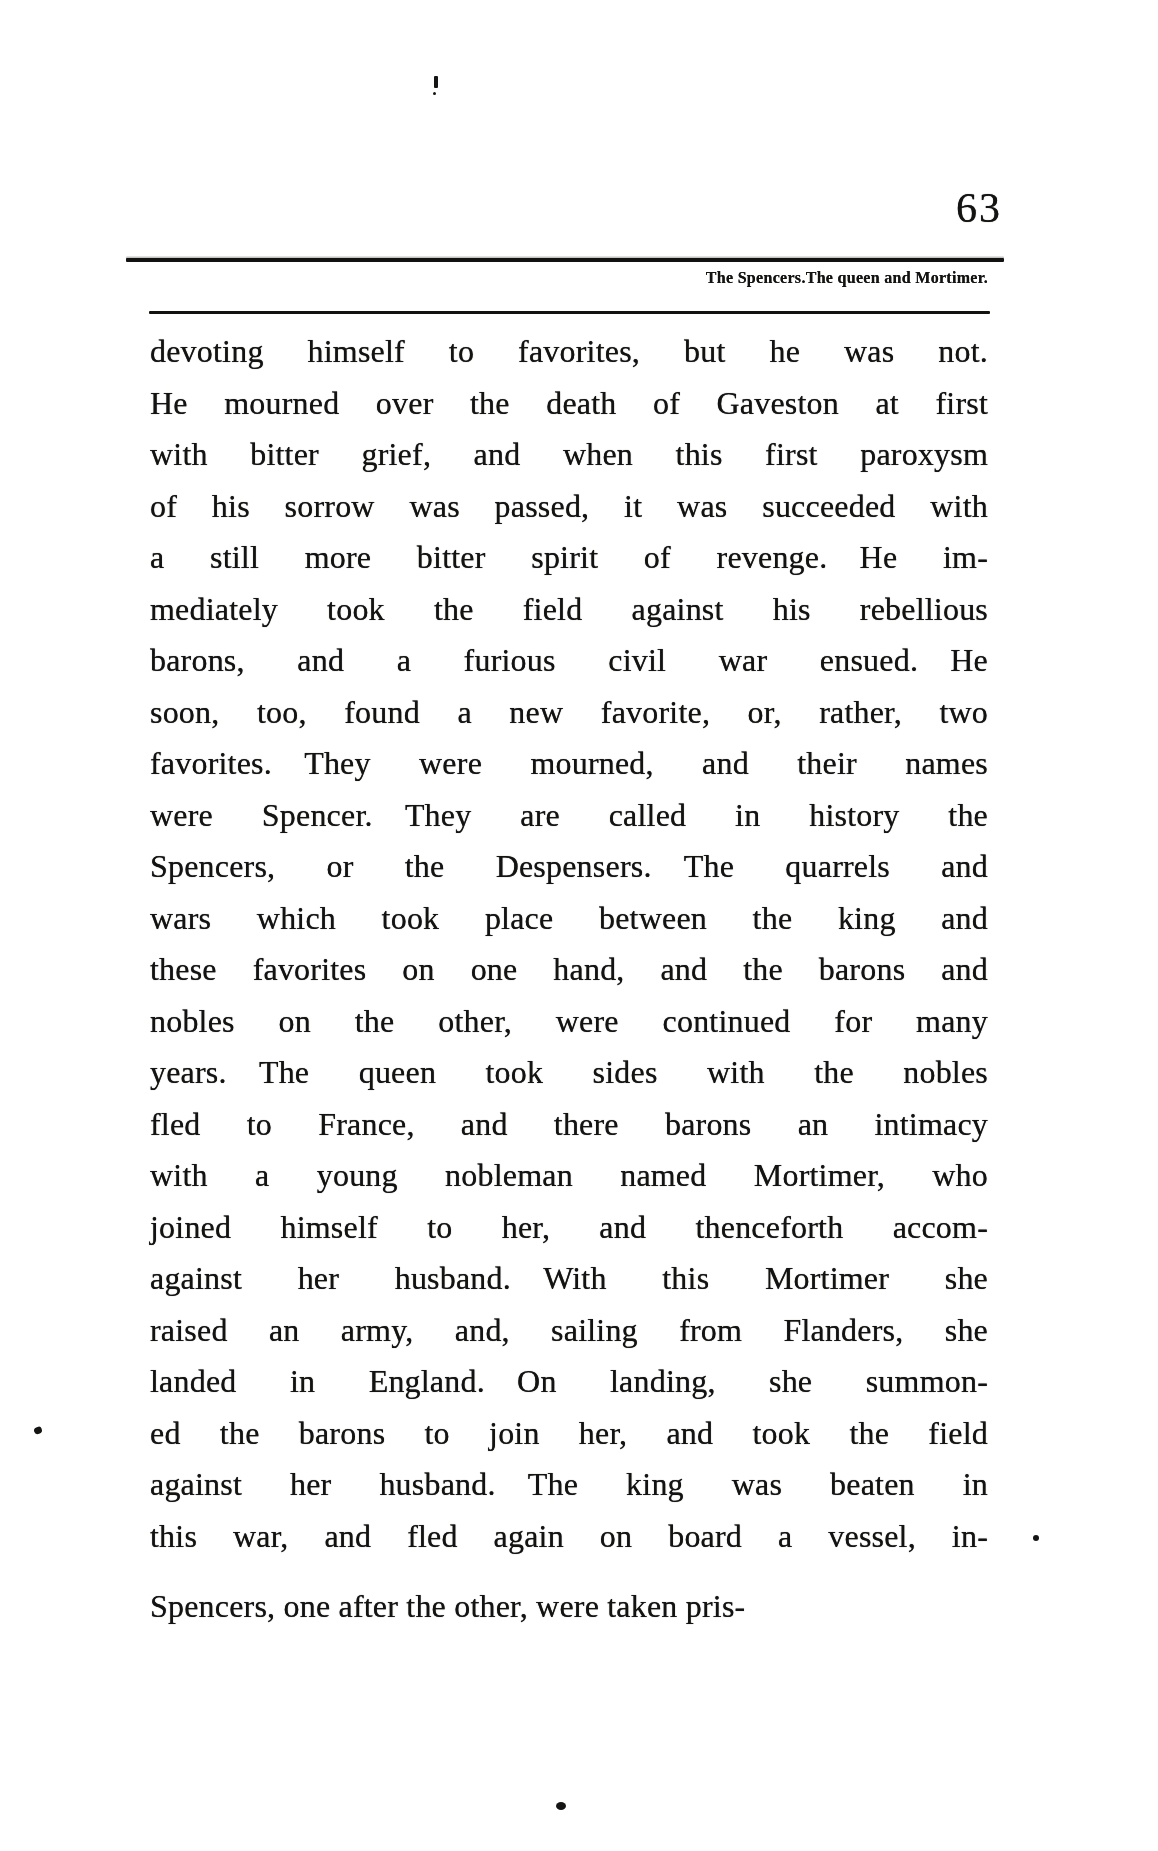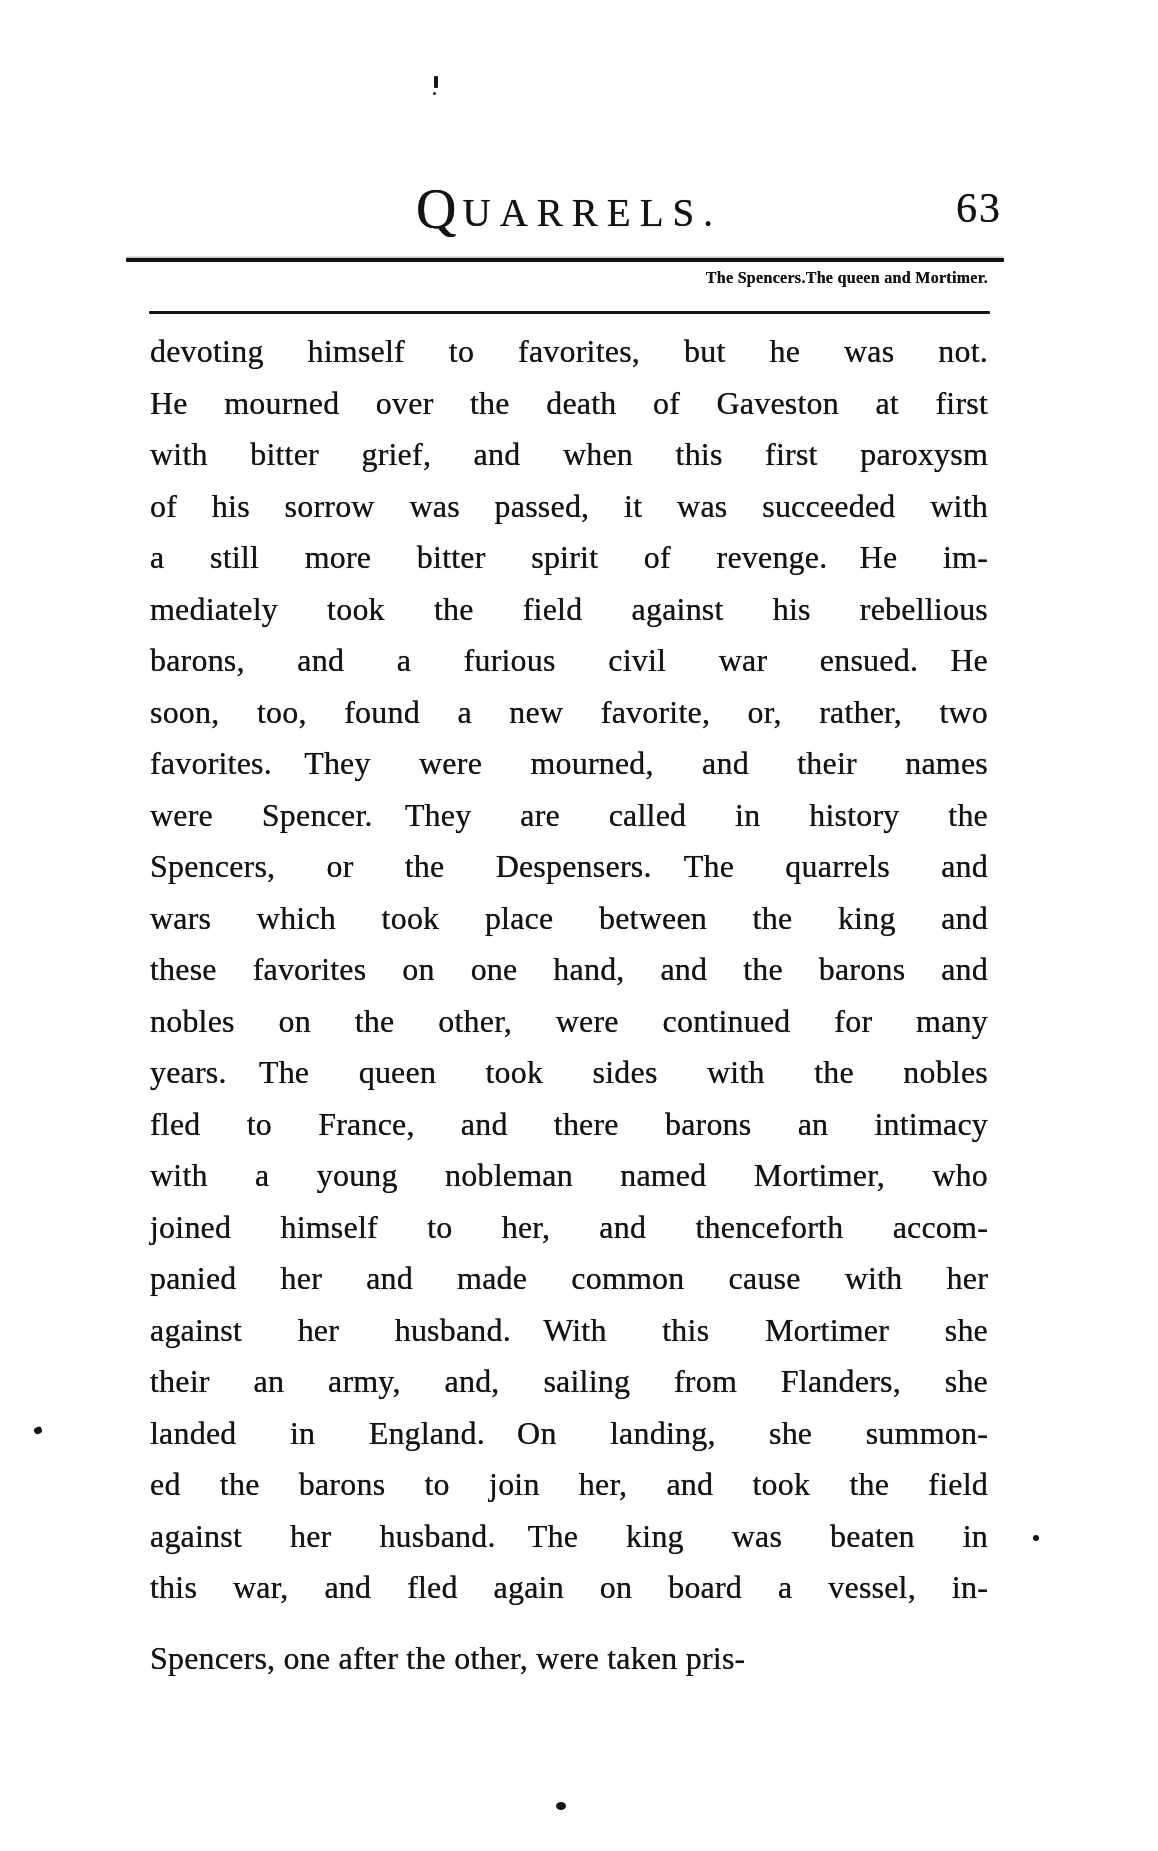--- a/index.html
+++ b/index.html
@@ -135,23 +135,20 @@
   }
 </style>
 </head>
 <body>
 
 <div class="page">
 
   <div class="speck speck-top-bar"></div>
   <div class="speck speck-top-dot"></div>
 
-  <div class="chapter-title">
-    <span class="title-initial">Q</span><span class="title-rest">UARRELS.</span>
-  </div>
 
   <div class="page-number">63</div>
 
   <div class="rule rule-top"></div>
 
   <div class="running-heads">
     <span>The Spencers.</span>
     <span>The queen and Mortimer.</span>
   </div>
 
@@ -169,23 +166,22 @@
       <div class="text-line">favorites. They were mourned, and their names</div>
       <div class="text-line">were Spencer. They are called in history the</div>
       <div class="text-line">Spencers, or the Despensers. The quarrels and</div>
       <div class="text-line">wars which took place between the king and</div>
       <div class="text-line">these favorites on one hand, and the barons and</div>
       <div class="text-line">nobles on the other, were continued for many</div>
       <div class="text-line">years. The queen took sides with the nobles</div>
       <div class="text-line">fled to France, and there barons an intimacy</div>
       <div class="text-line">with a young nobleman named Mortimer, who</div>
       <div class="text-line">joined himself to her, and thenceforth accom-</div>
-      <div class="text-line">panied her and made common cause with her</div>
       <div class="text-line">against her husband. With this Mortimer she</div>
-      <div class="text-line">their an army, and, sailing from Flanders, she</div>
+      <div class="text-line">raised an army, and, sailing from Flanders, she</div>
       <div class="text-line">landed in England. On landing, she summon-</div>
       <div class="text-line">ed the barons to join her, and took the field</div>
       <div class="text-line">against her husband. The king was beaten in</div>
       <div class="text-line">this war, and fled again on board a vessel, in-</div>
       <div class="text-line last-line">Spencers, one after the other, were taken pris-</div>
     </main>
 
   <div class="speck speck-left"></div>
   <div class="speck speck-field-dot"></div>
   <div class="speck speck-bottom-dot"></div>

